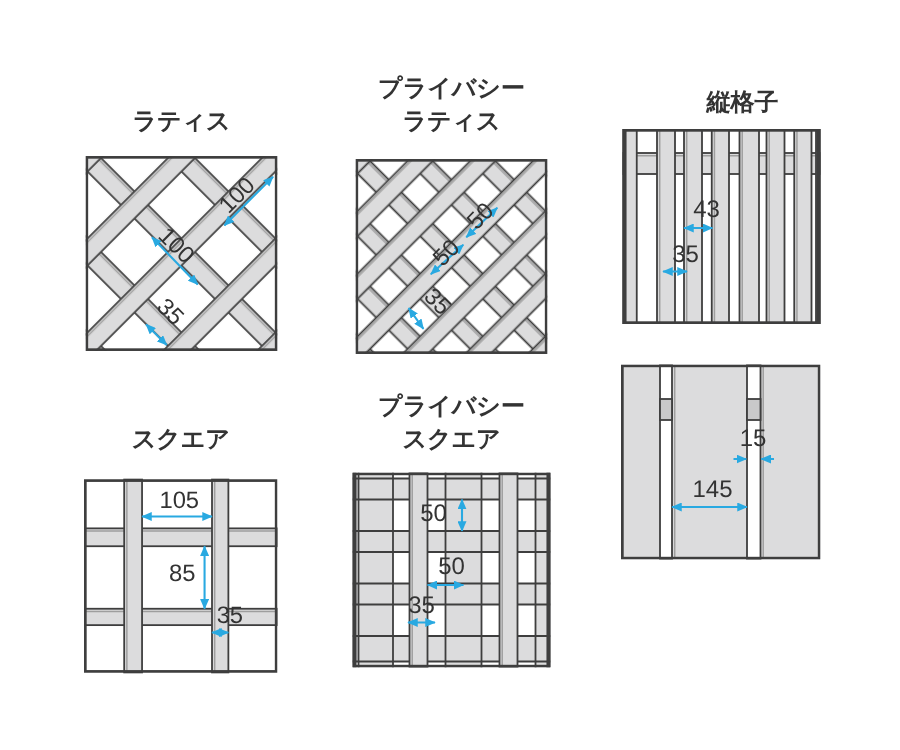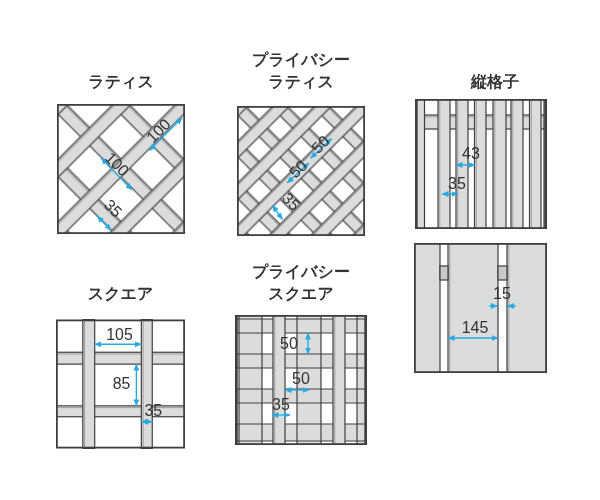--- a/index.html
+++ b/index.html
@@ -95,21 +95,21 @@
         <text class="dimtext" x="62" y="64" transform="rotate(-45 62 64)">50</text>
       </g>
       <g>
         <line class="dim" x1="36" y1="101" x2="46" y2="115"></line>
         <text class="dimtext" x="55" y="97" transform="rotate(45 55 97)">35</text>
       </g>
       <rect class="frame" x="0.9" y="0.9" width="128.2" height="130.2"></rect>
     </svg>
   </div>
 
-  <div class="cell" style="left:415px;top:31px;width:160px;">
+  <div class="cell" style="left:415px;top:18px;width:160px;">
     <div class="titles" style="padding-bottom:6px;">
       <div class="title">縦格子</div>
     </div>
     <svg width="132" height="130" viewBox="0 0 132 130">
       <rect x="0" y="0" width="132" height="130" fill="#ffffff"></rect>
       <g>
         <rect class="bar" x="0" y="16" width="132" height="14"></rect>
         <line class="bev" x1="1" y1="17.8" x2="131" y2="17.8"></line>
       </g>
       <g>

